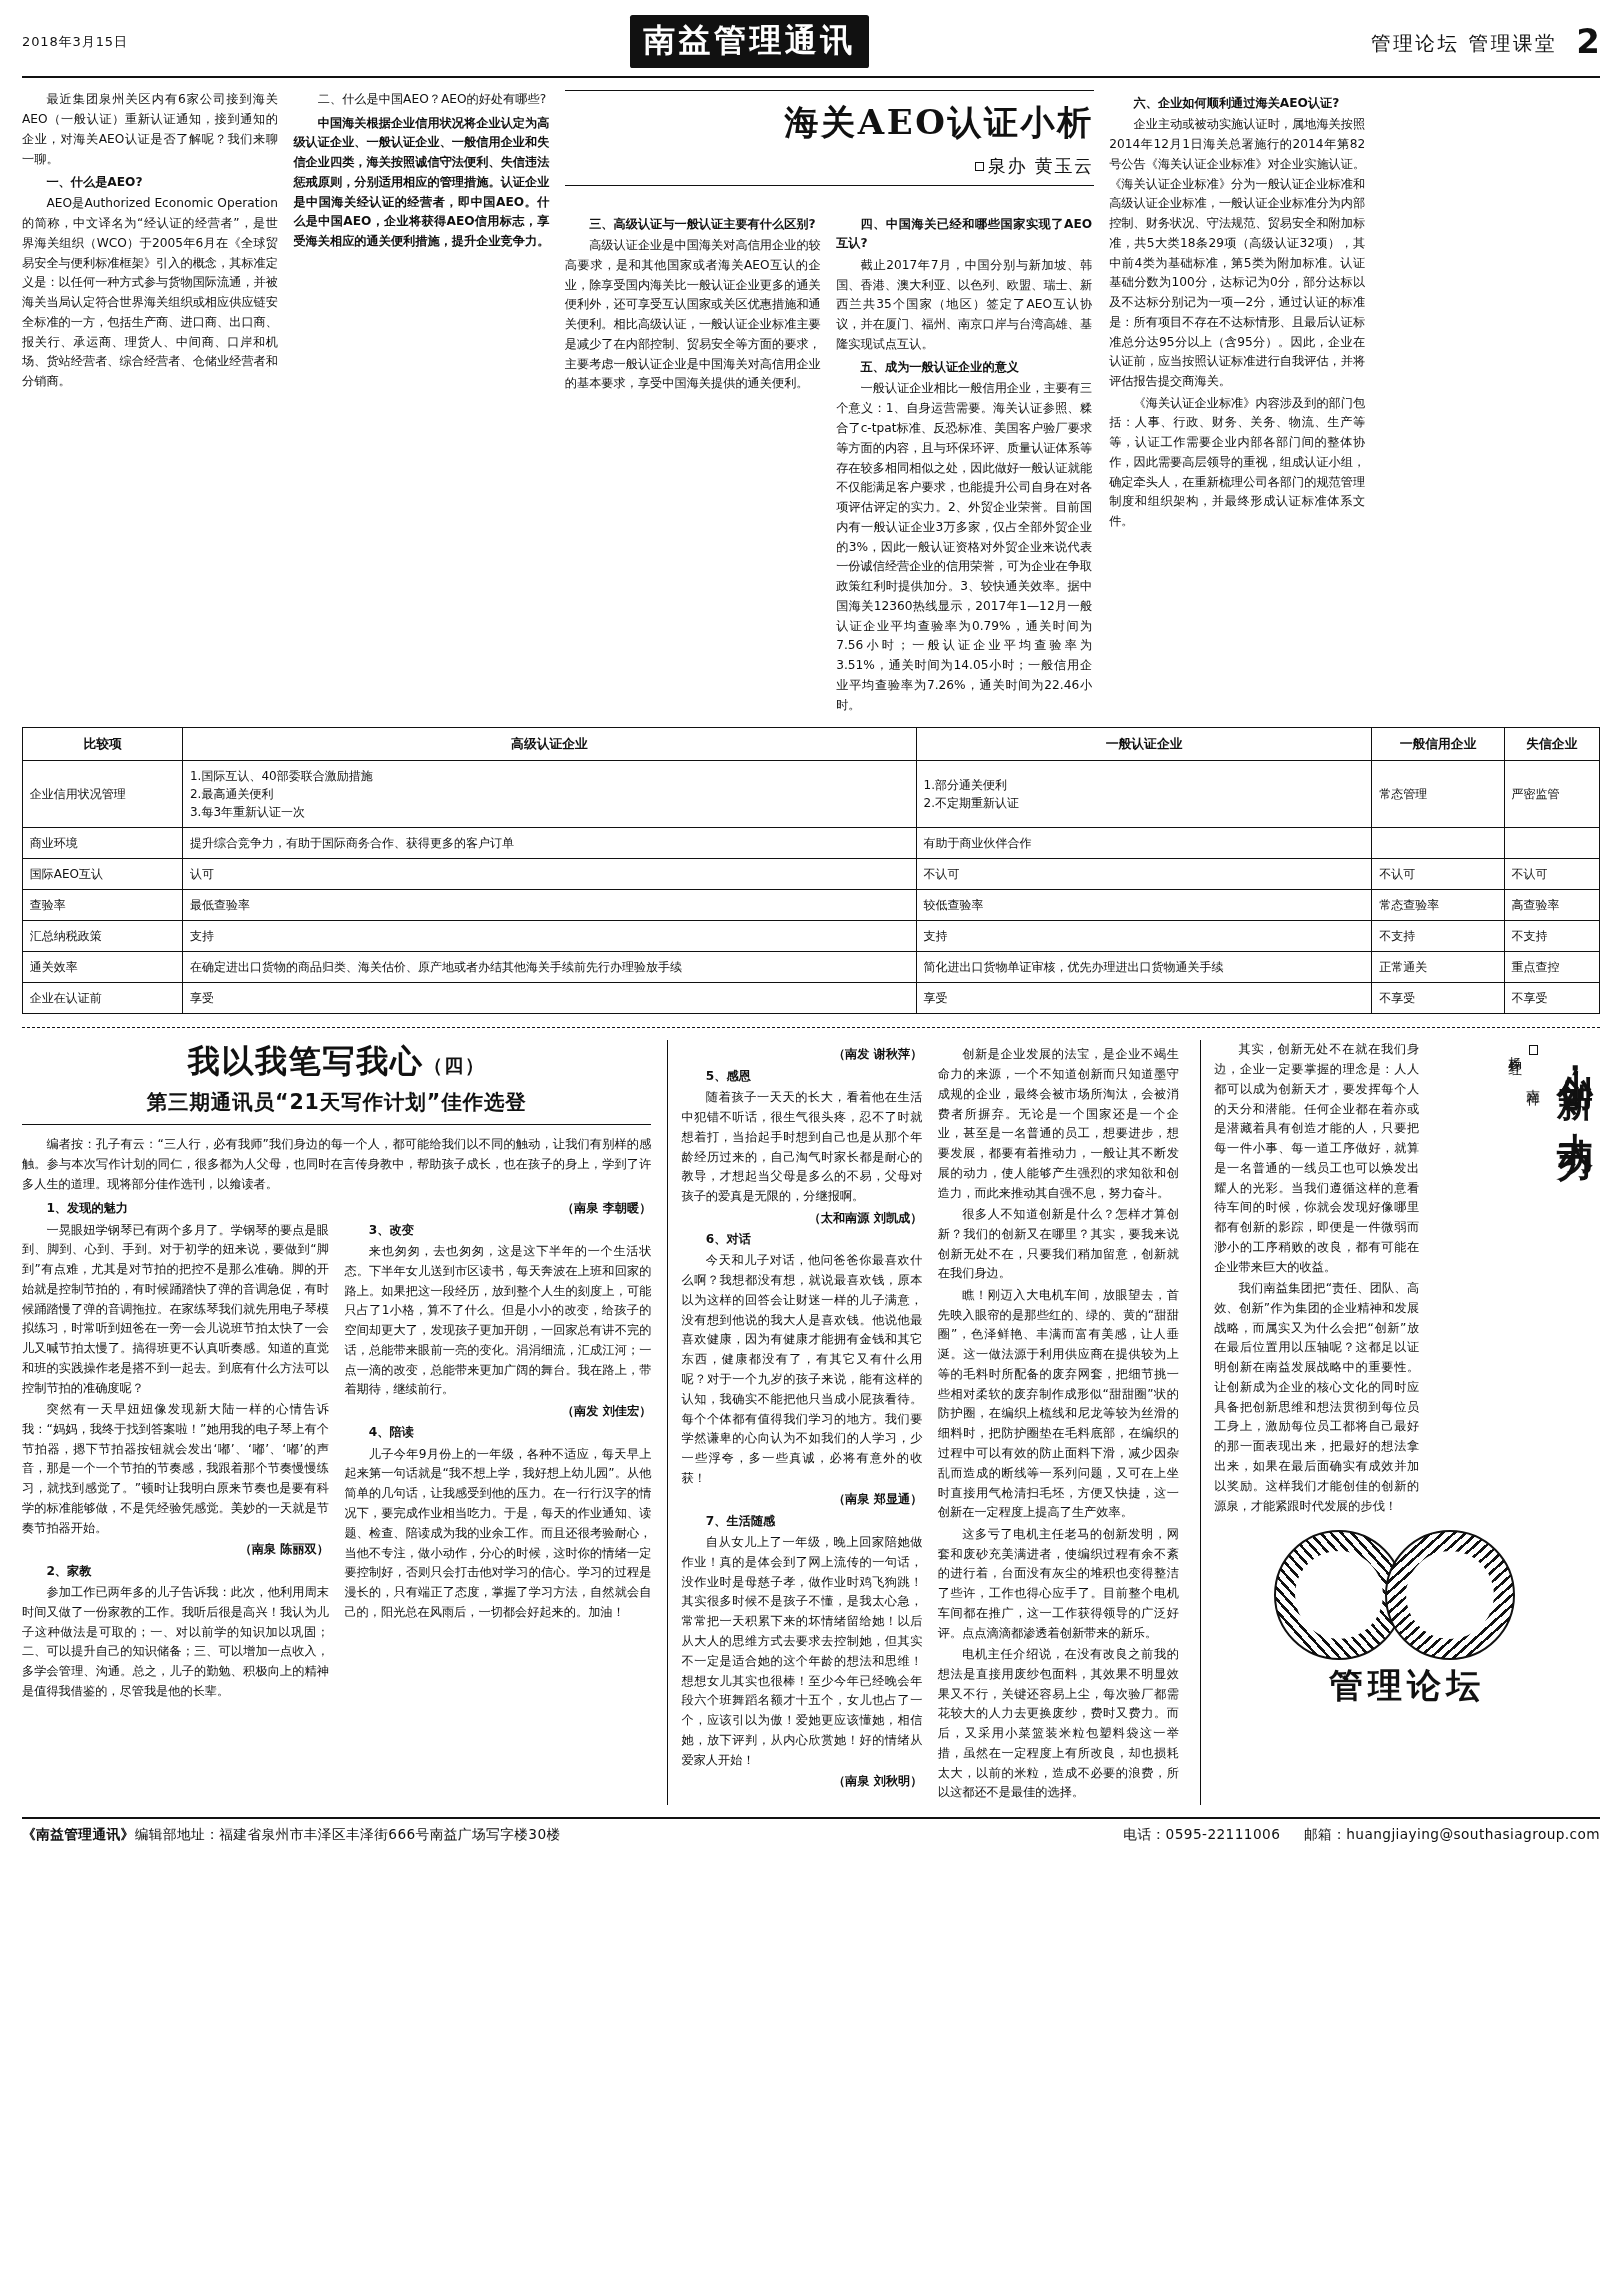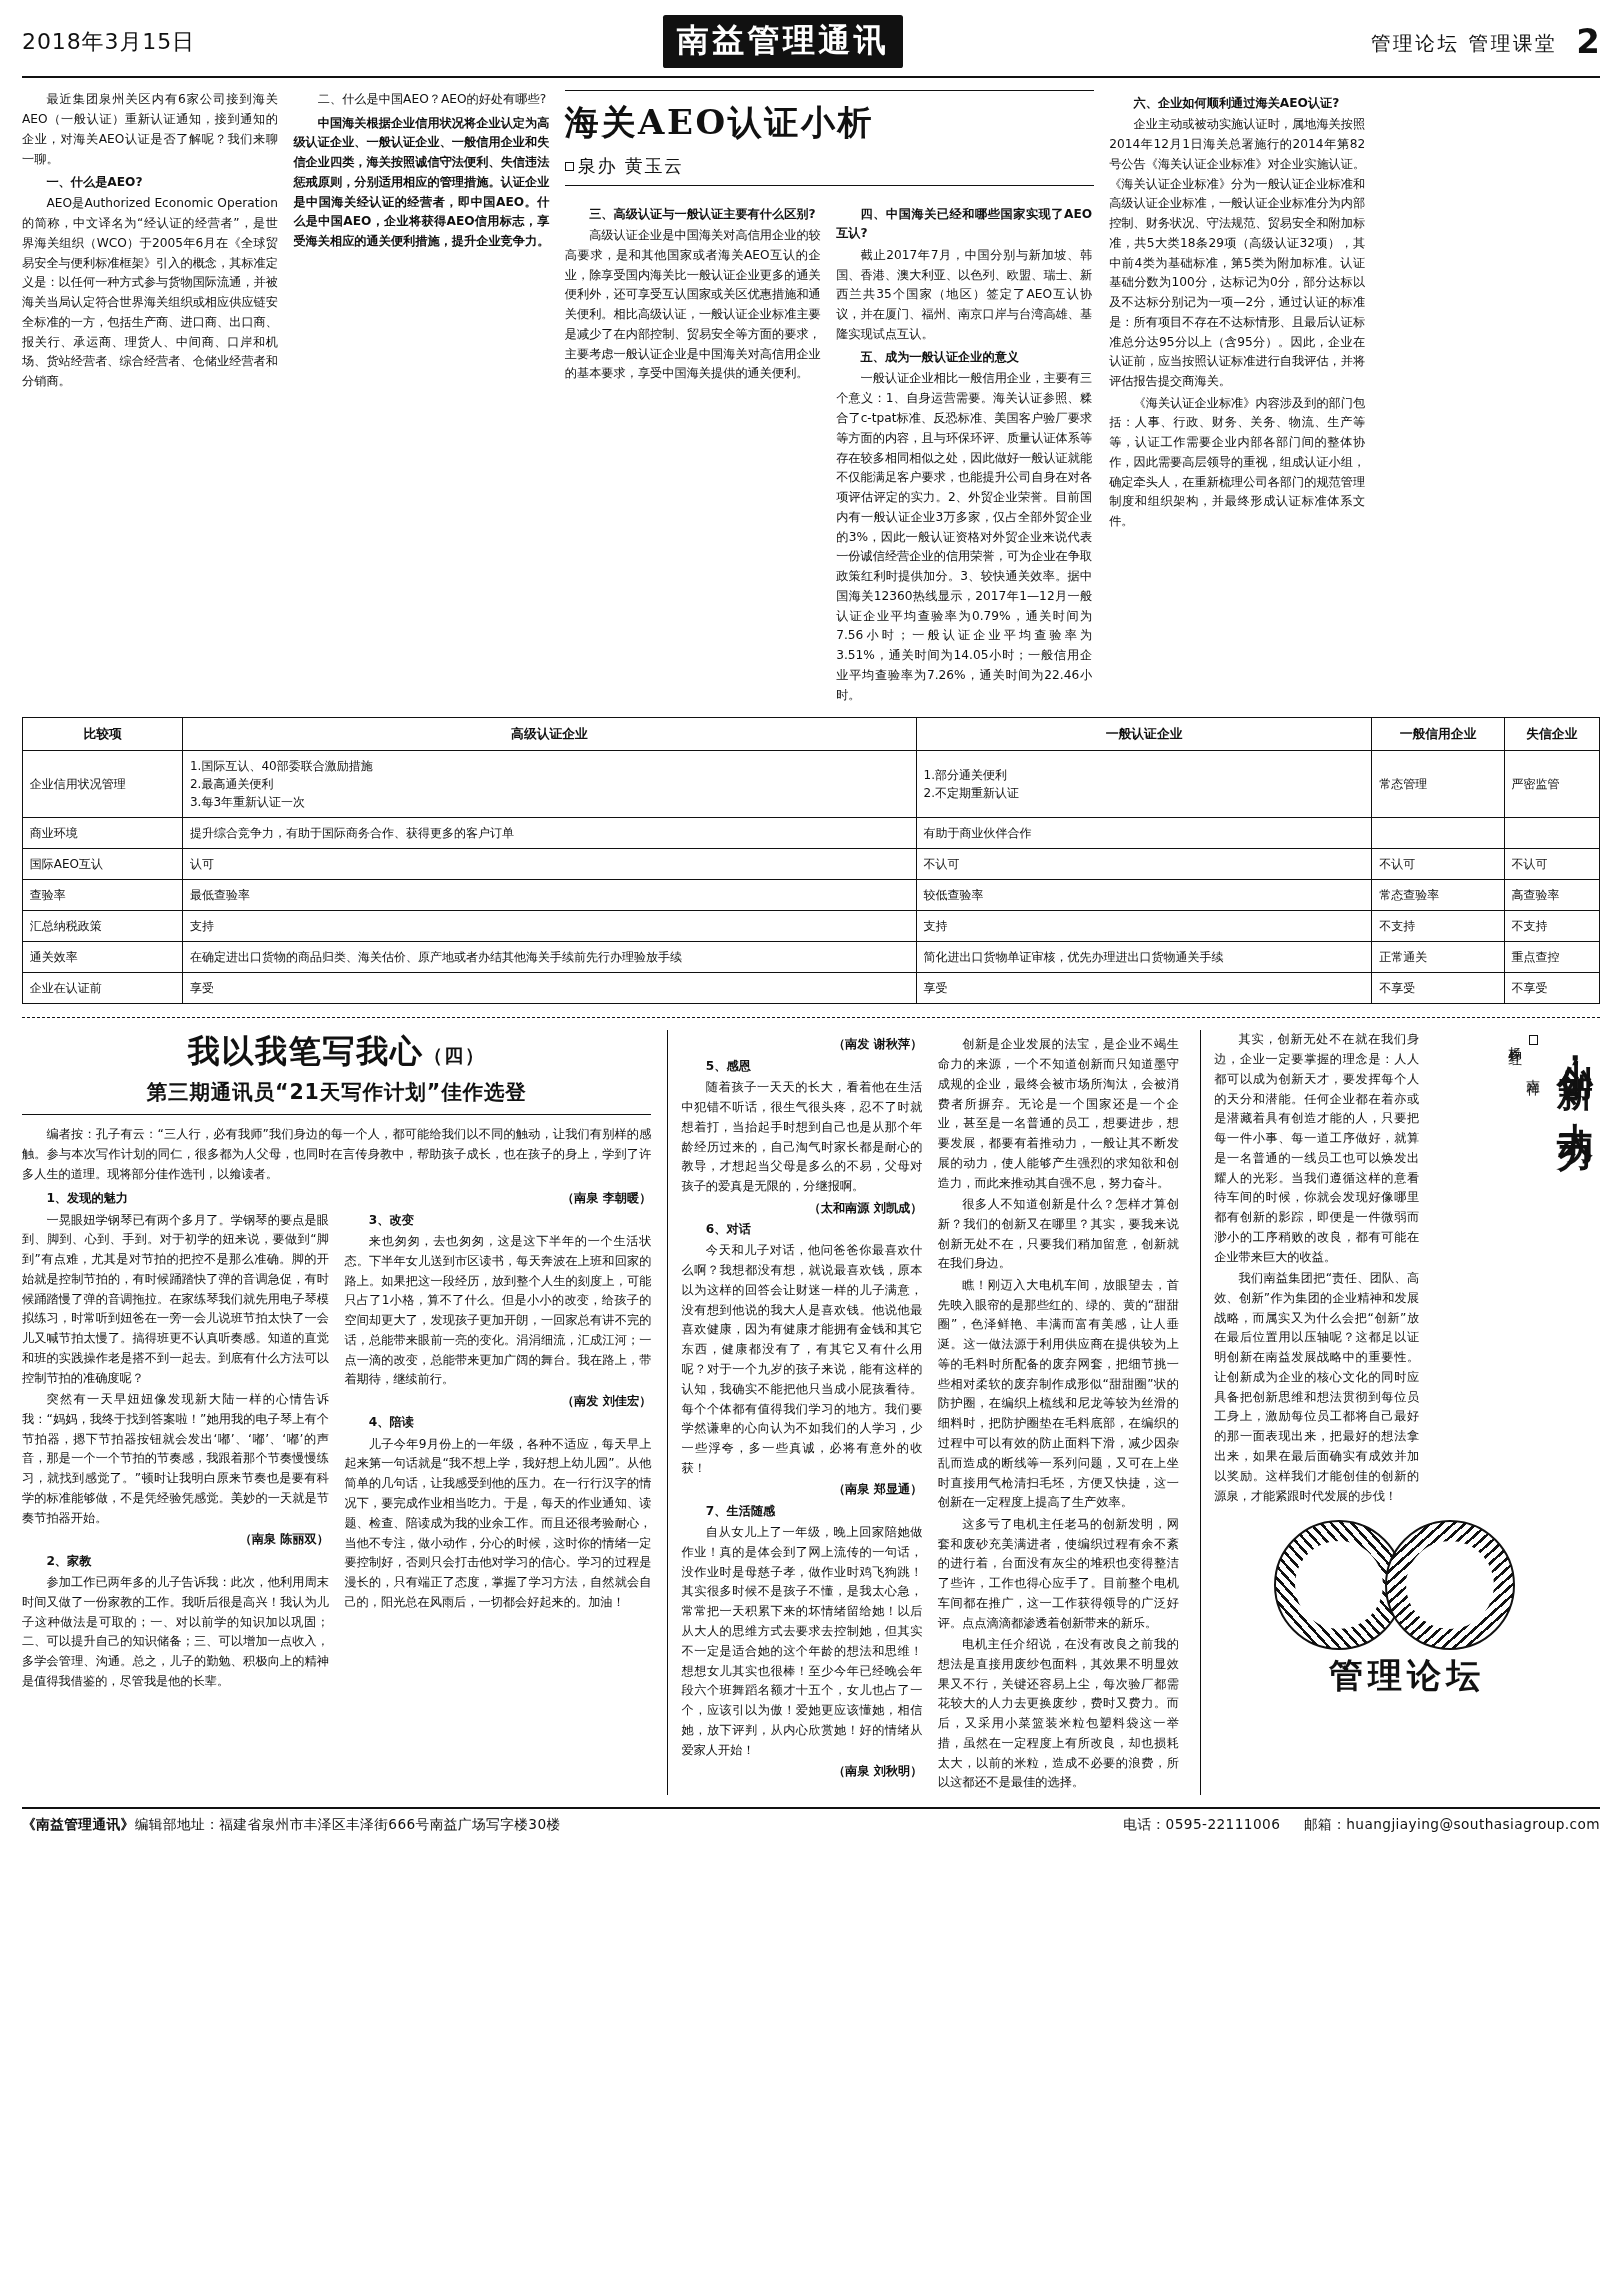--- a/index.html
+++ b/index.html
@@ -16,21 +16,21 @@
     padding:15.4px 22px 8.5px 22px;
     position:relative;
     background:#fff;
   }
   
   .masthead{
     display:flex;align-items:center;justify-content:space-between;
     border-bottom:2.6px solid #111;
     padding-bottom:8.5px;
   }
-  .mast-date{font-size:22px;letter-spacing:0.9px;}
+  .mast-date{font-size:13px;letter-spacing:0.9px;}
   .mast-logo{
     font-size:32px;font-weight:bold;letter-spacing:3.4px;
     background:#111;color:#fff;padding:3.4px 13.7px 5.1px 13.7px;
     border-radius:2.6px;
   }
   .mast-right{display:flex;align-items:flex-end;gap:19px;}
   .mast-links{font-size:19.6px;letter-spacing:2.6px;}
   .mast-page{font-size:34px;font-weight:bold;line-height:.9;}
 
   
@@ -38,21 +38,21 @@
   .top-cols{display:flex;gap:15.4px;}
   .col{font-size:12.2px;line-height:1.62;text-align:justify;}
   .col p{margin:0 0 1.7px 0;text-indent:2em;}
   .col .h2{font-weight:bold;text-indent:2em;margin:3.4px 0 1.7px;}
   .c1{width:256px;}
   .c2{width:256px;}
   .c3{width:529px;}
   .c4{width:256px;}
   .c5{width:256px;}
 
-  .headline-box{text-align:left;margin-bottom:15px;}
+  .headline-box{text-align:right;margin-bottom:25px;}
   .headline-rule-top{border-top:1.7px solid #111;margin-bottom:8.5px;}
   .headline{
     font-size:34px;font-weight:bold;letter-spacing:2.6px;
     font-family:"DejaVu Serif","Liberation Serif",serif;
   }
   .byline{font-size:18px;margin-top:8.5px;letter-spacing:1.7px;}
   .byline .sq{display:inline-block;width:7.7px;height:7.7px;border:0.9px solid #111;margin-right:3.4px;vertical-align:0.9px;}
   .headline-rule-bot{border-bottom:1.7px solid #111;margin-top:6.8px;}
 
   

